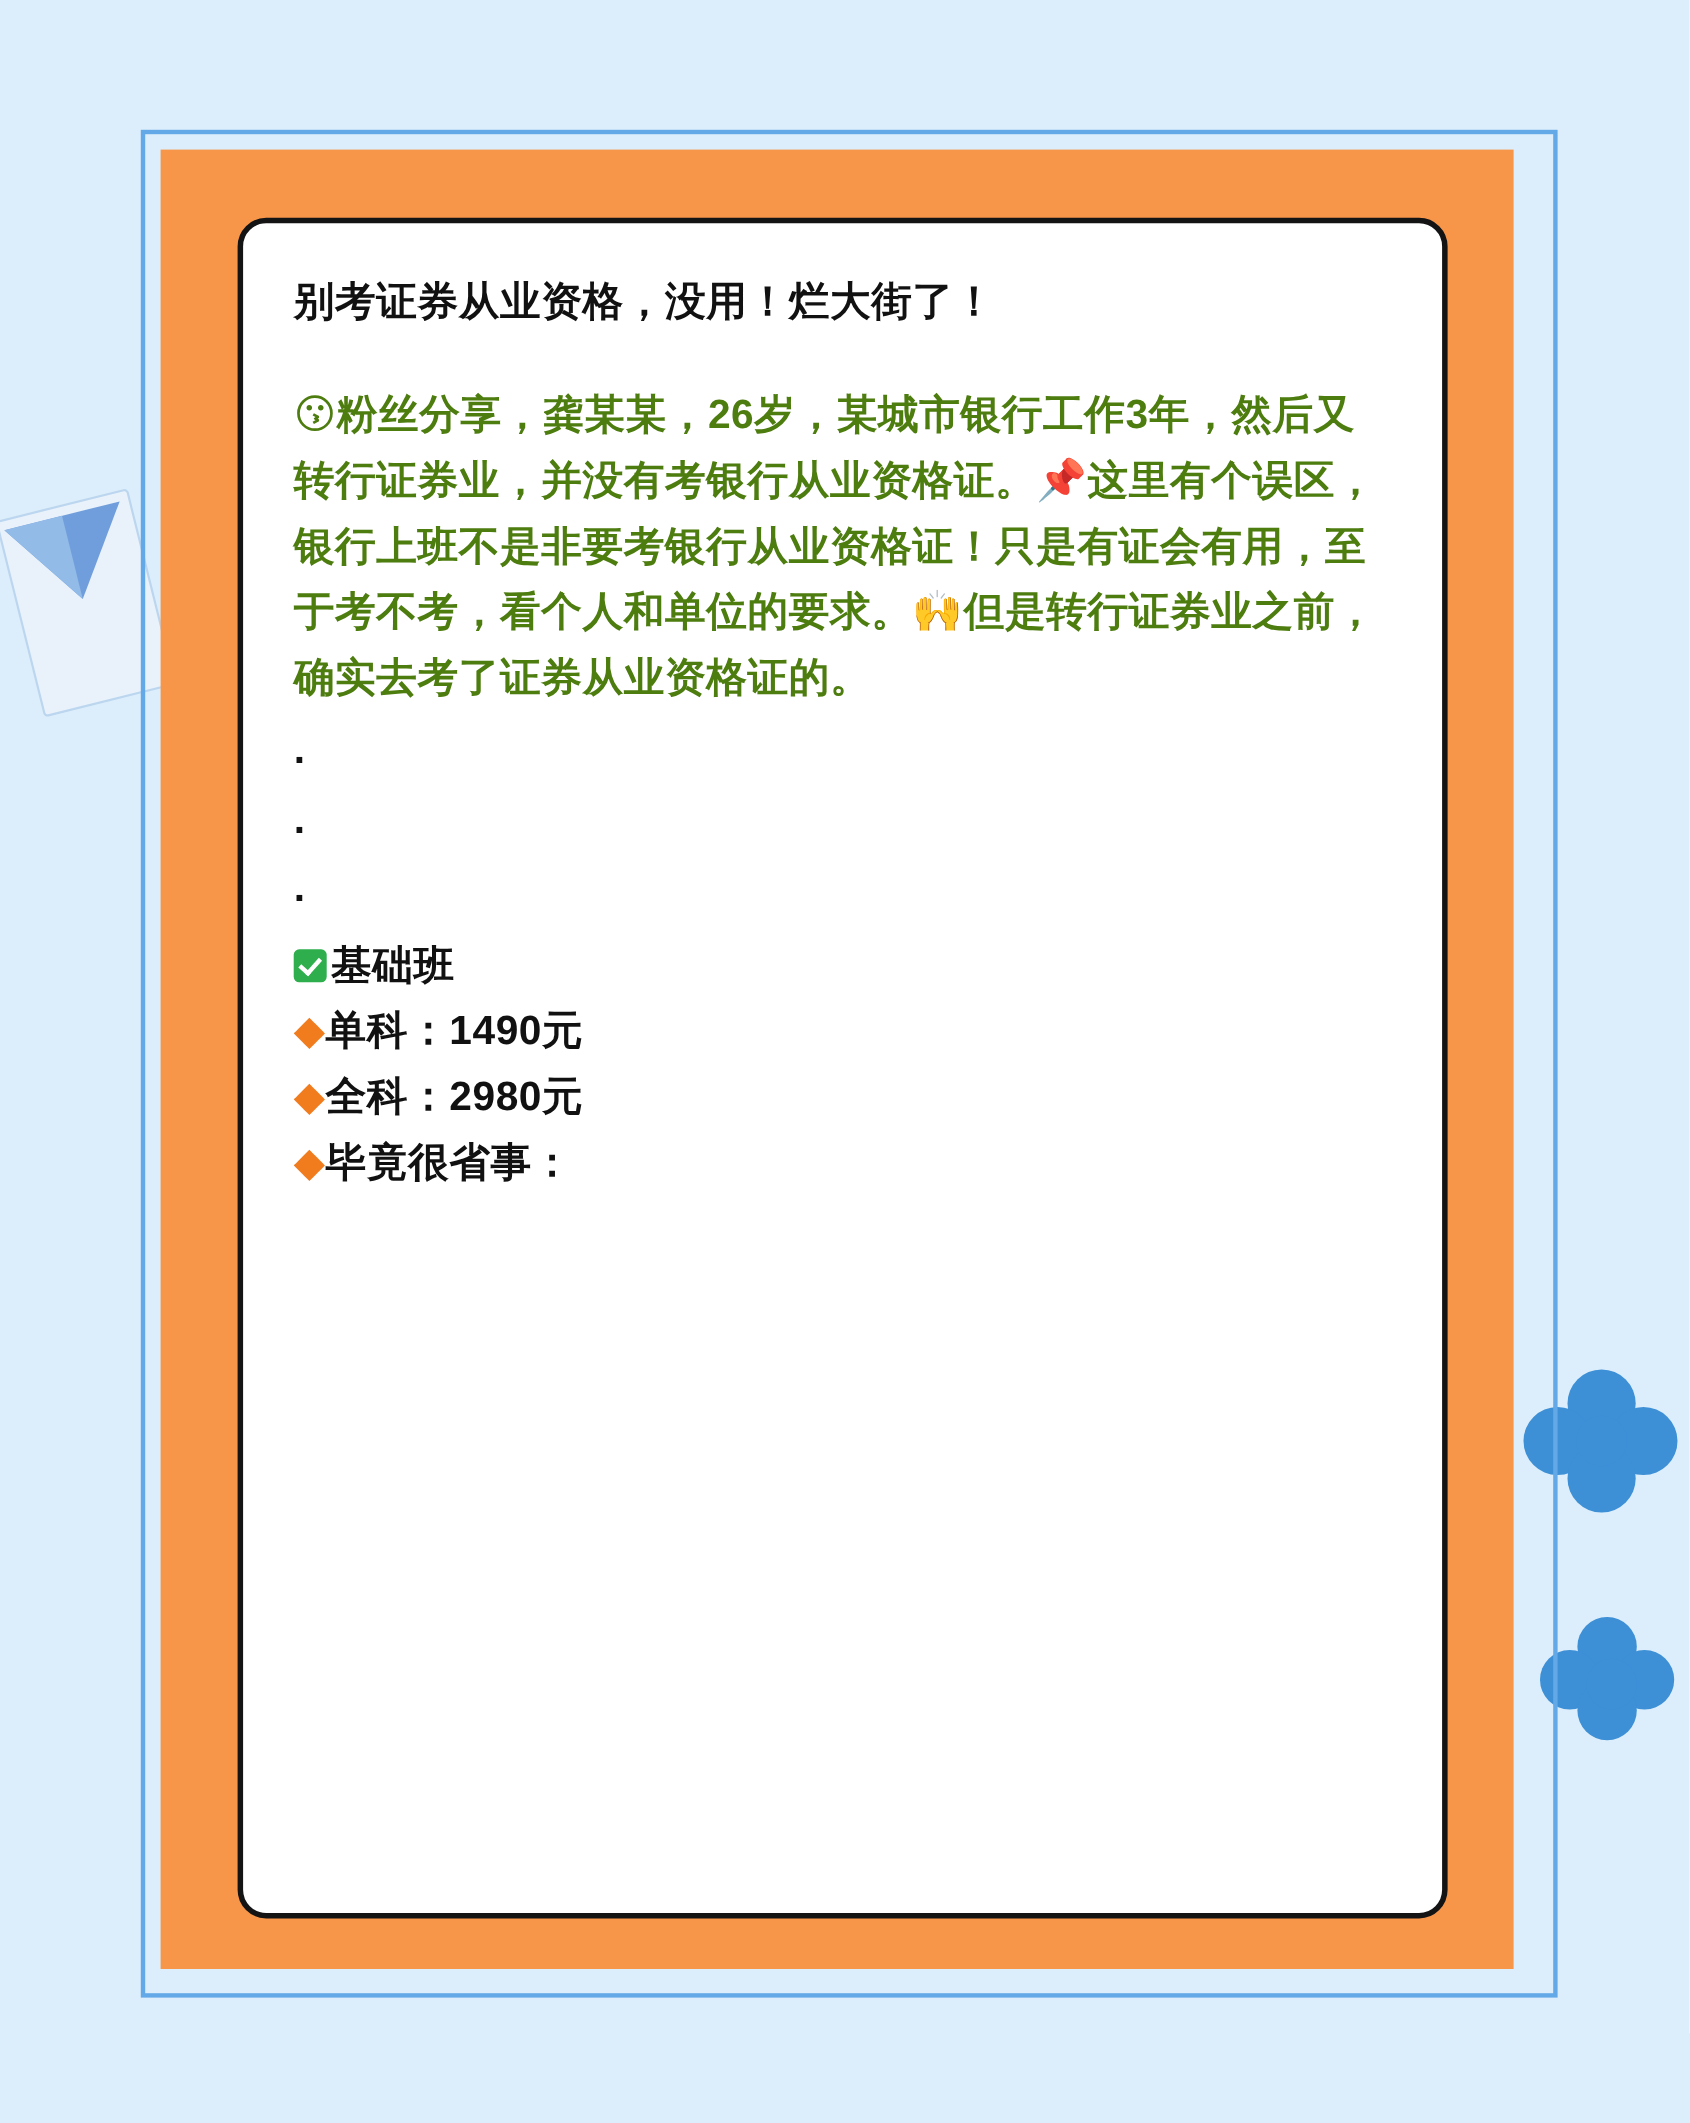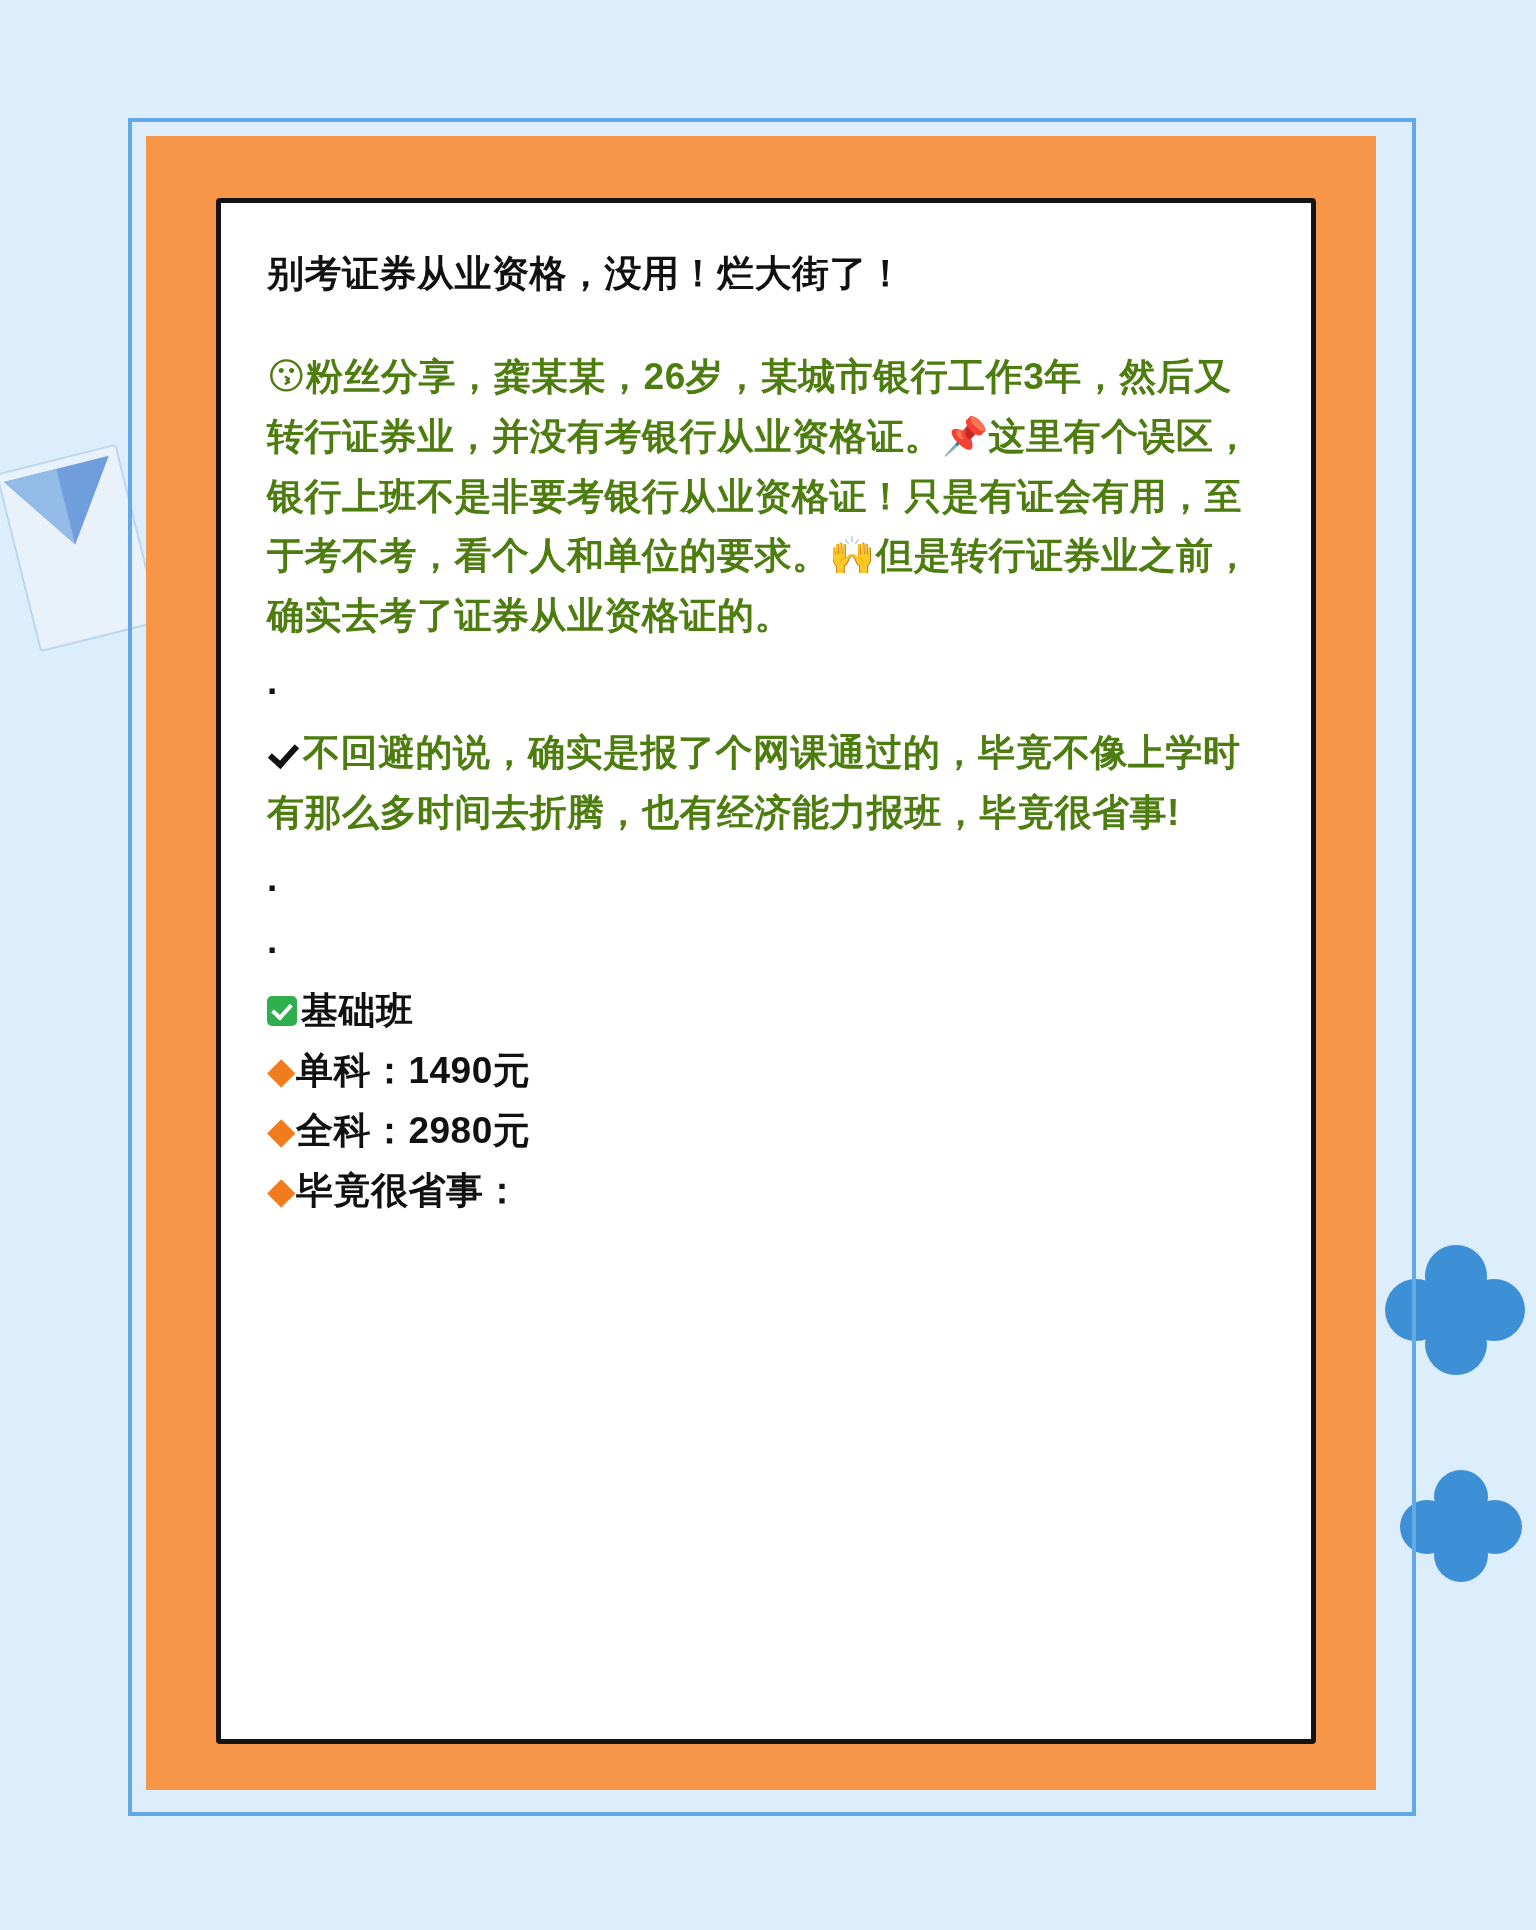--- a/index.html
+++ b/index.html
@@ -99,21 +99,21 @@
     z-index: 3;
   }
   .card {
     position: absolute;
     left: 216px;
     top: 198px;
     width: 1100px;
     height: 1546px;
     background: #ffffff;
     border: 5px solid #141414;
-    border-radius: 4px;
+    border-radius: 26px;
     z-index: 4;
     box-sizing: border-box;
     padding: 44px 46px 0 46px;
     overflow: hidden;
   }
 
   .note-title {
     font-family: "Liberation Sans", sans-serif;
     font-weight: bold;
     font-size: 37px;
@@ -229,23 +229,20 @@
 <div class="card">
 
   <div class="note-title">别考证券从业资格，没用！烂大街了！</div>
 
   <p class="para">
     <span class="emoji">😗</span><span>粉丝分享，龚某某，26岁，某城市银行工作3年，然后又转行证券业，并没有考银行从业资格证。📌这里有个误区，银行上班不是非要考银行从业资格证！只是有证会有用，至于考不考，看个人和单位的要求。🙌但是转行证券业之前，确实去考了证券从业资格证的。</span>
   </p>
 
   <p class="dot-line">.</p>
 
-  <p class="para">
-    <span class="check-mark-black"></span><span>不回避的说，确实是报了个网课通过的，毕竟不像上学时有那么多时间去折腾，也有经济能力报班，毕竟很省事!</span>
-  </p>
 
   <p class="dot-line">.</p>
 
 
   <p class="dot-line">.</p>
 
   <div class="list-line">
     <span class="check-box"></span><span>基础班</span>
   </div>
 

